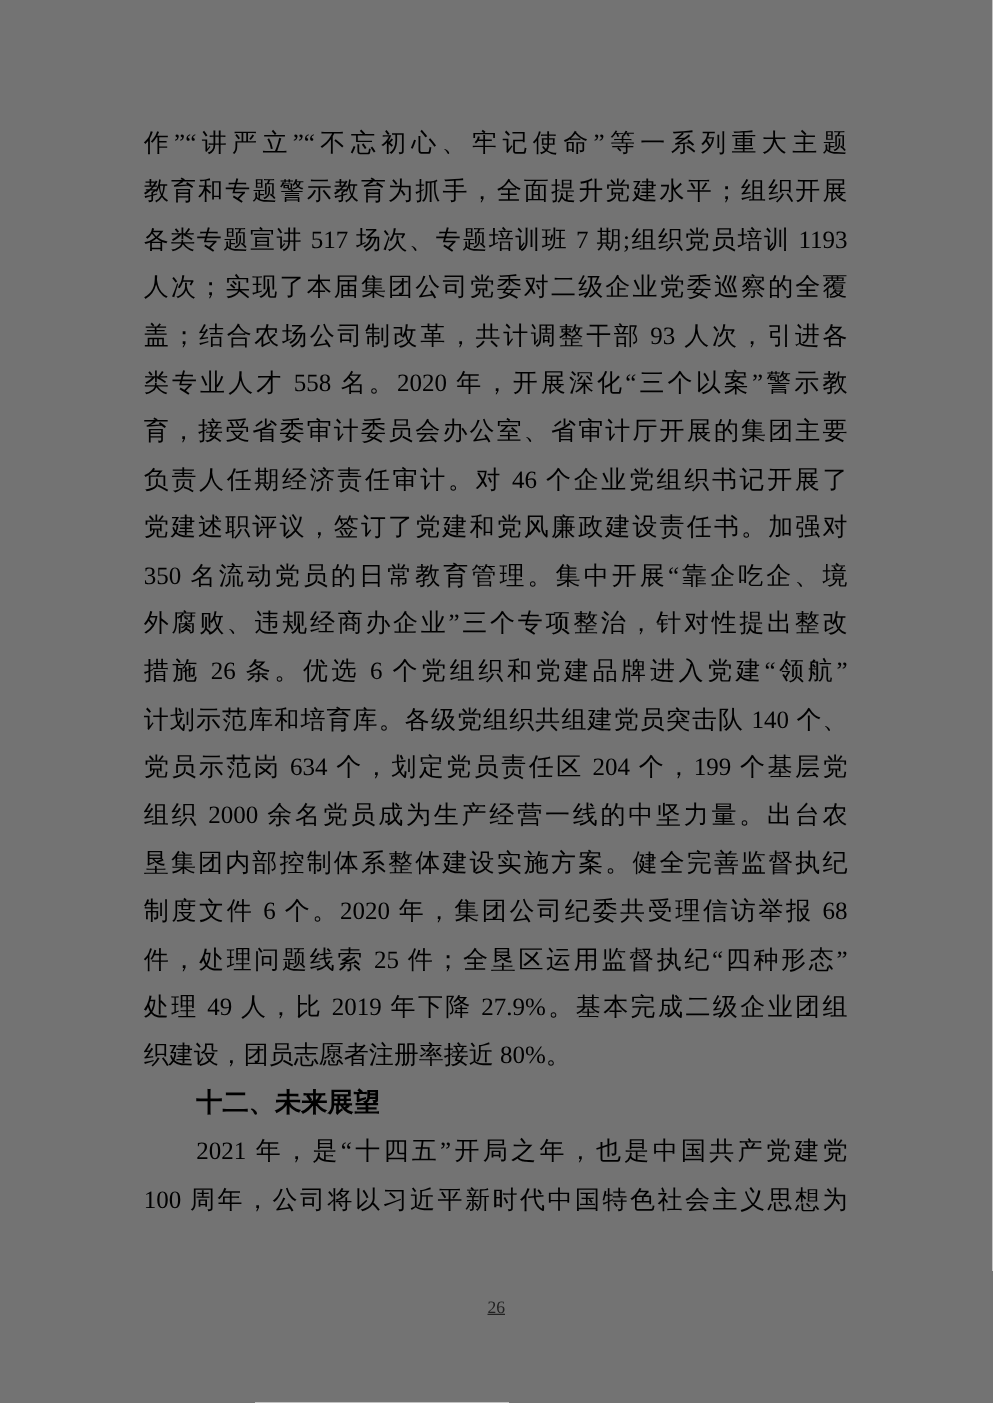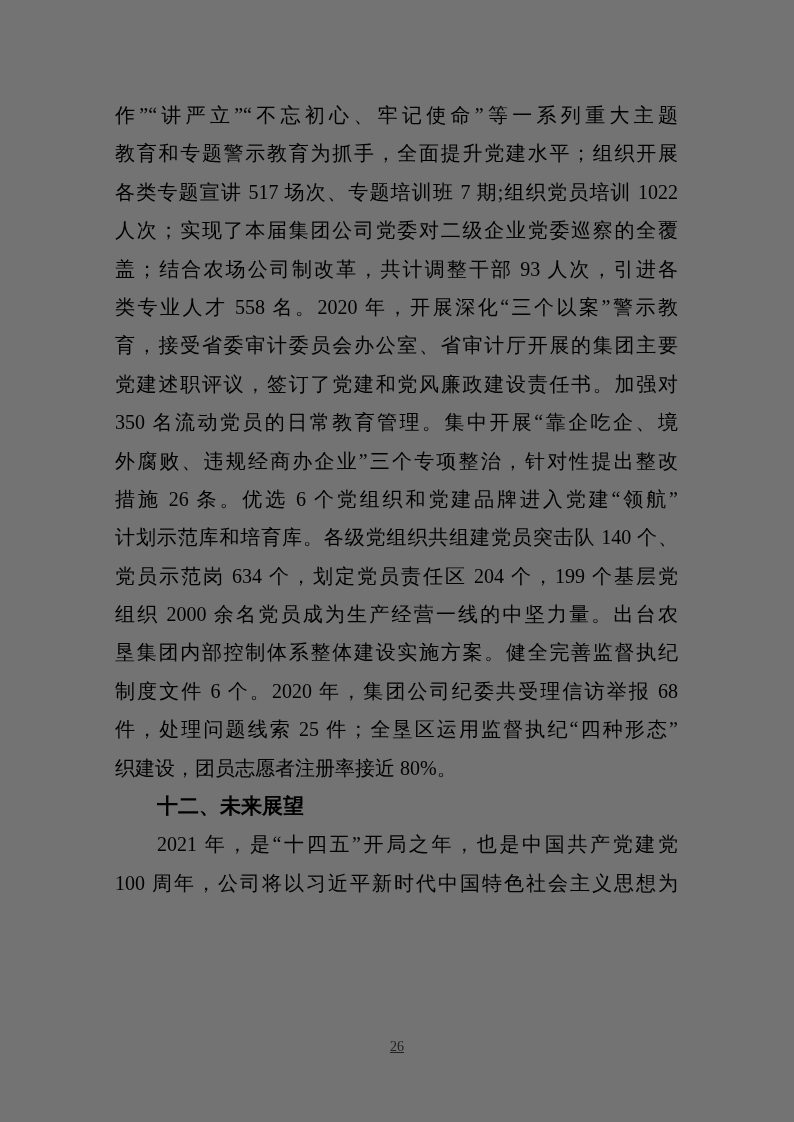--- a/index.html
+++ b/index.html
@@ -62,34 +62,36 @@
     text-decoration: underline;
   }
 </style>
 </head>
 <body>
 
 <div class="page">
   <div class="text-block">
     <div class="line">作”“讲严立”“不忘初心、牢记使命”等一系列重大主题</div>
     <div class="line">教育和专题警示教育为抓手，全面提升党建水平；组织开展</div>
-    <div class="line">各类专题宣讲 517 场次、专题培训班 7 期;组织党员培训 1022</div>
+    <div class="line">各类专题宣讲 517 场次、专题培训班 7 期;组织党员培训 1193</div>
     <div class="line">人次；实现了本届集团公司党委对二级企业党委巡察的全覆</div>
     <div class="line">盖；结合农场公司制改革，共计调整干部 93 人次，引进各</div>
     <div class="line">类专业人才 558 名。2020 年，开展深化“三个以案”警示教</div>
     <div class="line">育，接受省委审计委员会办公室、省审计厅开展的集团主要</div>
+    <div class="line">负责人任期经济责任审计。对 46 个企业党组织书记开展了</div>
     <div class="line">党建述职评议，签订了党建和党风廉政建设责任书。加强对</div>
     <div class="line">350 名流动党员的日常教育管理。集中开展“靠企吃企、境</div>
     <div class="line">外腐败、违规经商办企业”三个专项整治，针对性提出整改</div>
     <div class="line">措施 26 条。优选 6 个党组织和党建品牌进入党建“领航”</div>
     <div class="line">计划示范库和培育库。各级党组织共组建党员突击队 140 个、</div>
     <div class="line">党员示范岗 634 个，划定党员责任区 204 个，199 个基层党</div>
     <div class="line">组织 2000 余名党员成为生产经营一线的中坚力量。出台农</div>
     <div class="line">垦集团内部控制体系整体建设实施方案。健全完善监督执纪</div>
     <div class="line">制度文件 6 个。2020 年，集团公司纪委共受理信访举报 68</div>
     <div class="line">件，处理问题线索 25 件；全垦区运用监督执纪“四种形态”</div>
+    <div class="line">处理 49 人，比 2019 年下降 27.9%。基本完成二级企业团组</div>
     <div class="line no-just">织建设，团员志愿者注册率接近 80%。</div>
     <div class="heading">十二、未来展望</div>
     <div class="line indent">2021 年，是“十四五”开局之年，也是中国共产党建党</div>
     <div class="line">100 周年，公司将以习近平新时代中国特色社会主义思想为</div>
   </div>
   <div class="page-number">26</div>
 </div>
 
 </body></html>

